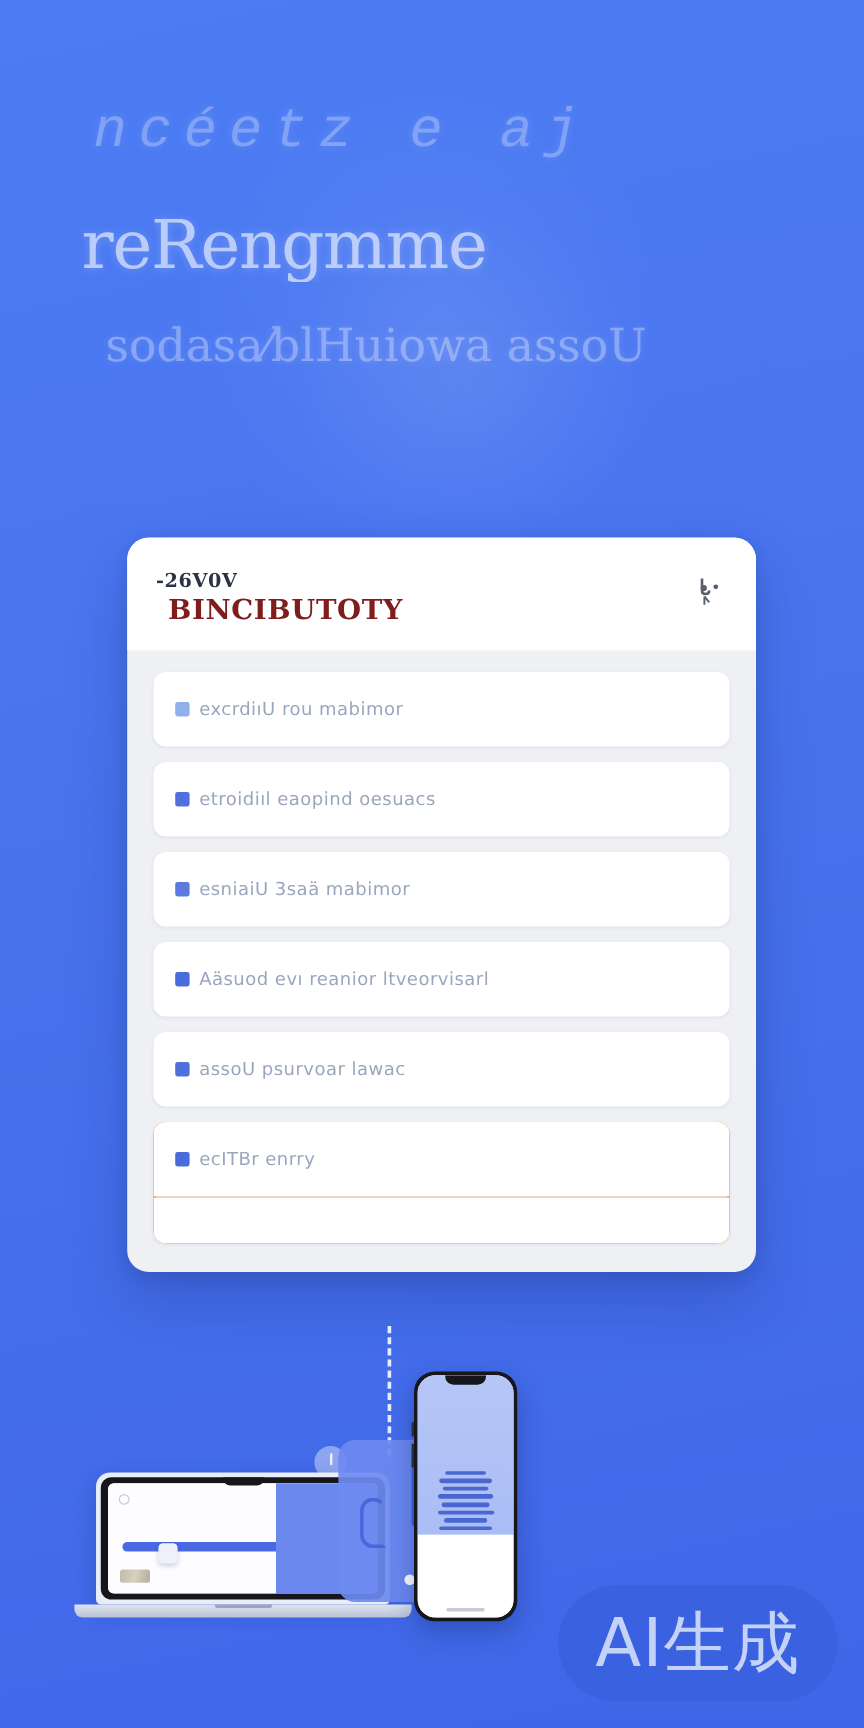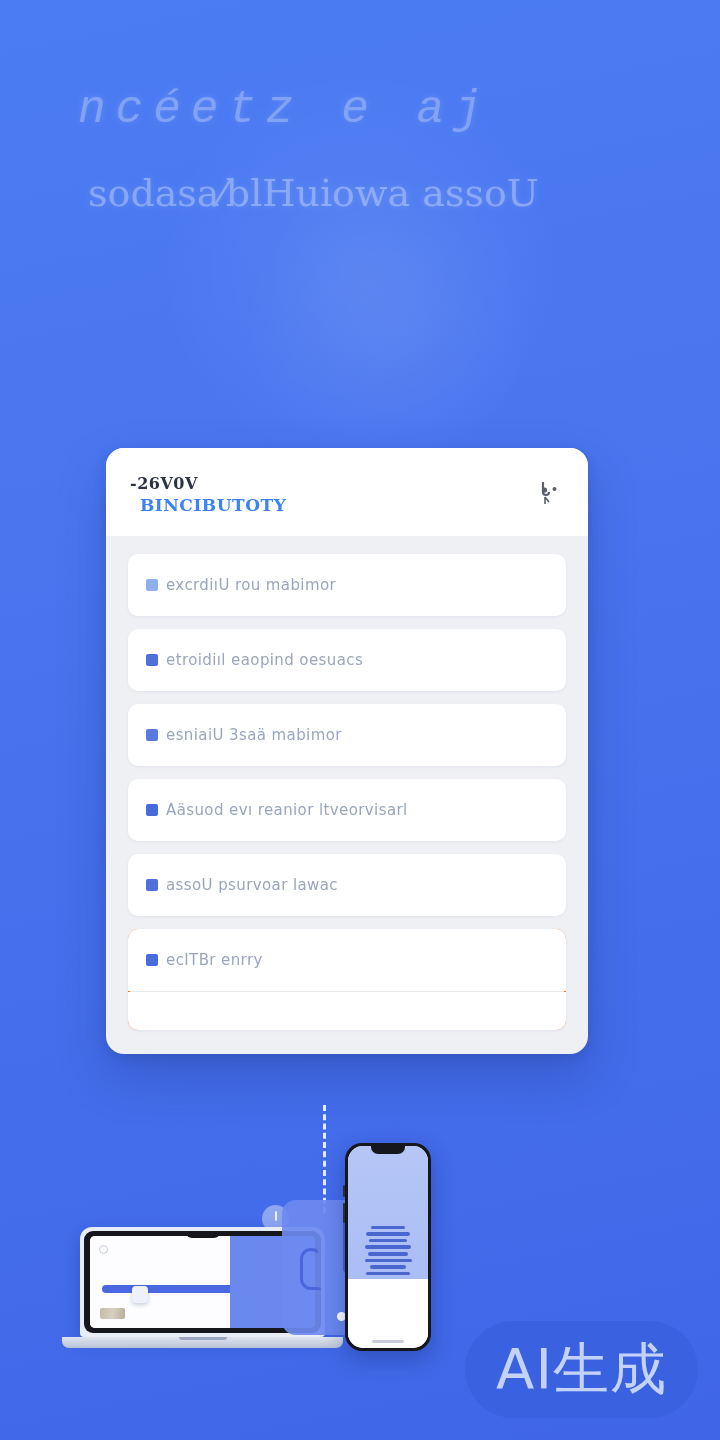--- a/index.html
+++ b/index.html
@@ -81,21 +81,21 @@
     line-height: 1.15;
     text-shadow: 0 0 6px rgba(255,255,255,0.40);
     filter: blur(0.3px);
   }
 
   
   .card {
     position: absolute;
     left: 106px;
     top: 448px;
-    width: 482px;
+    width: 524px;
     border-radius: 18px;
     background: #eef0f4;
     box-shadow: 0 22px 48px rgba(25,48,120,0.28), 0 4px 12px rgba(25,48,120,0.16);
     overflow: hidden;
   }
 
   .card-header {
     background: #ffffff;
     padding: 26px 24px 20px 24px;
     display: flex;
@@ -113,23 +113,23 @@
   .card-title {
     font-size: 16px;
     font-weight: bold;
     color: #2b3344;
     letter-spacing: 0.5px;
     font-family: "DejaVu Serif", serif;
     filter: blur(0.2px);
   }
 
   .card-subtitle {
-    font-size: 17px;
+    font-size: 23px;
     font-weight: bold;
-    color: #3b82f6;
+    color: #7f1d1d;
     letter-spacing: 0.5px;
     padding-left: 10px;
     font-family: "DejaVu Serif", serif;
     filter: blur(0.25px);
   }
 
   .card-header-icon {
     width: 28px;
     height: 32px;
     position: relative;
@@ -489,20 +489,21 @@
   }
 </style>
 </head>
 <body>
 
 <div class="bg-glow g1"></div>
 <div class="bg-glow g2"></div>
 
 <div class="hero">
   <div class="hero-line eyebrow">ncéetz e aj</div>
+  <div class="hero-line title">reRengmme</div>
   <div class="hero-line subtitle">sodasa⁄blHuiowa assoU</div>
 </div>
 
 <div class="card">
 
   <div class="card-header">
     <div class="card-header-titles">
       <div class="card-title">-26V0V</div>
       <div class="card-subtitle">BINCIBUTOTY</div>
     </div>

